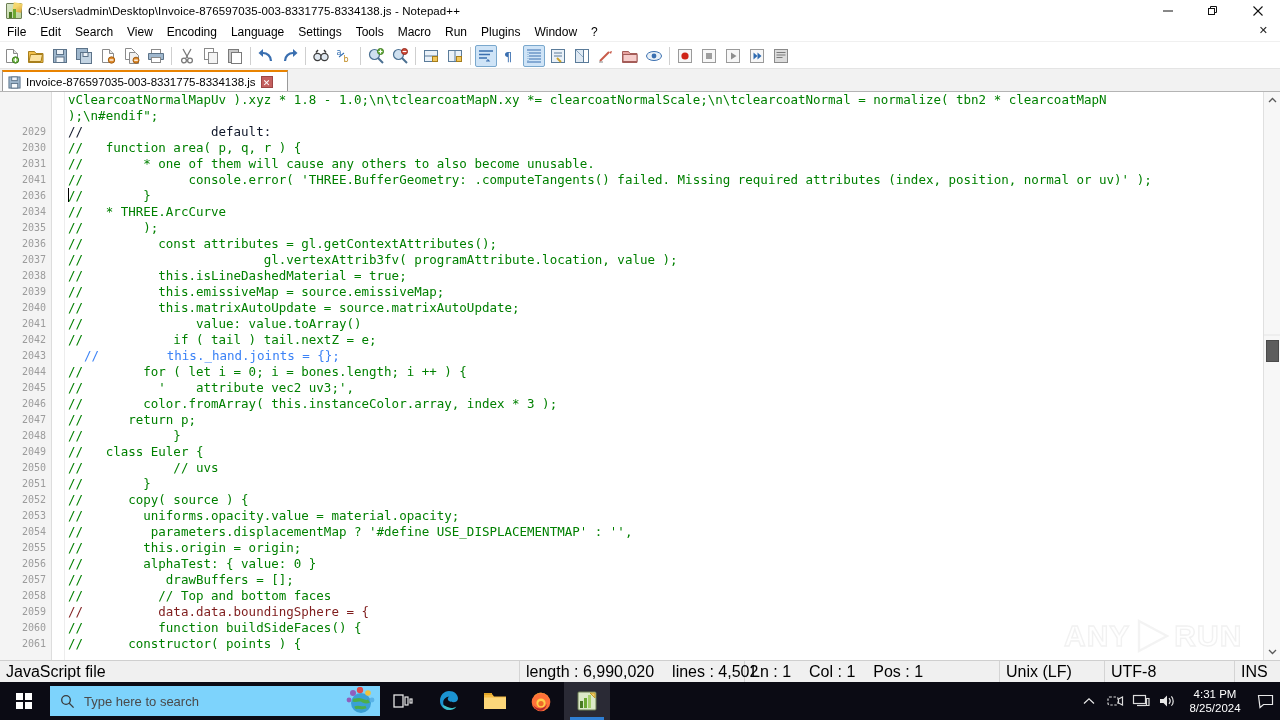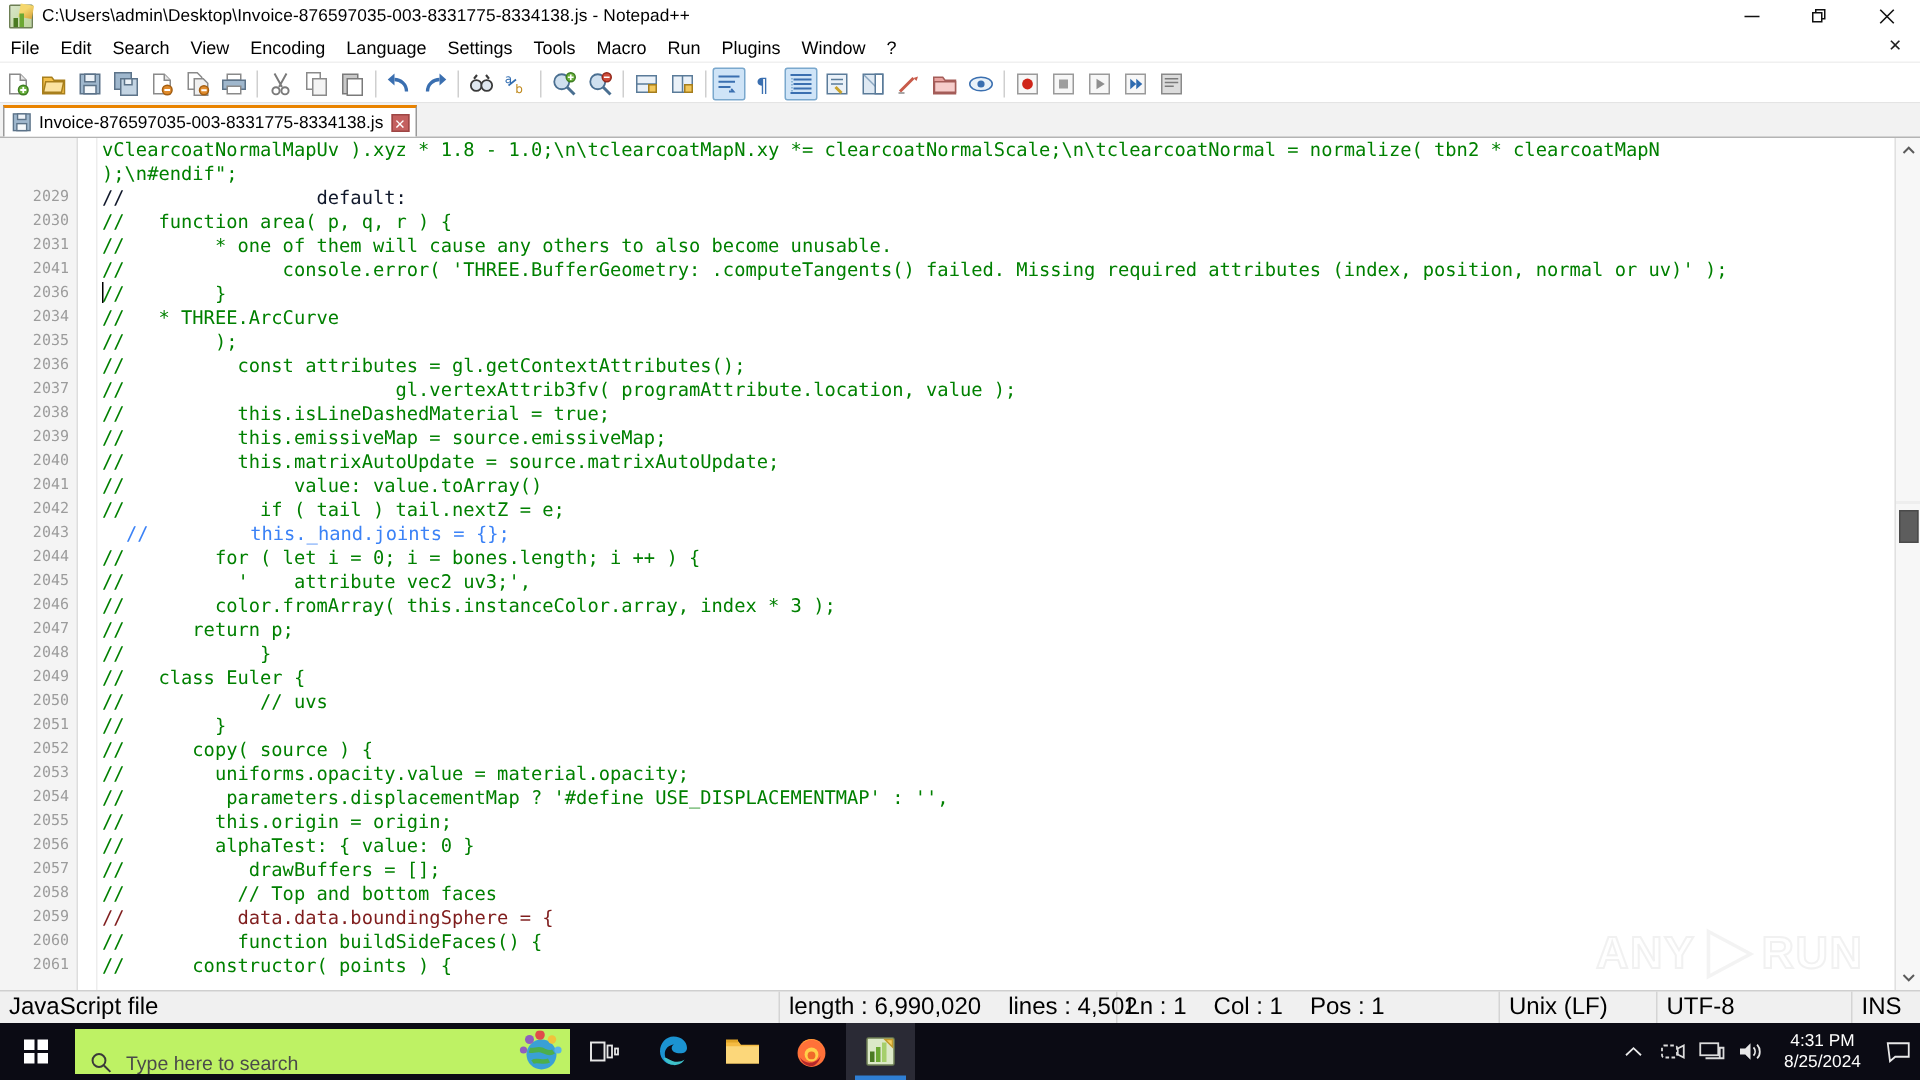--- a/index.html
+++ b/index.html
@@ -79,21 +79,21 @@
   .tbtn svg { display: block; }
 
   
   .tabbar {
     position: absolute; left: 0; top: 69px; width: 1280px; height: 23px;
     background: #f2f2f2; border-bottom: 1px solid #b4b4b4;
     display: flex; align-items: flex-end;
   }
   .tab {
     height: 21px; display: flex; align-items: center; gap: 5px;
-    padding: 0 4px 0 5px; background: #ffffff;
+    padding: 0 14px 0 5px; background: #ffffff;
     border: 1px solid #9a9a9a; border-bottom: none; margin-left: 2px;
     border-top: 2px solid #e98300;
     position: relative;
   }
   .tab-label { font-size: 11.5px; color: #000; white-space: nowrap; }
   .tab-save-icon { width: 13px; height: 13px; position: relative; }
   .tab-close {
     width: 12px; height: 12px; background: #c4605f; color: #fff;
     font-size: 9px; line-height: 12px; text-align: center;
     border: 1px solid #9e4645; font-family: "Liberation Sans", sans-serif;
@@ -190,22 +190,22 @@
     width: 48px; height: 38px; display: flex; align-items: center;
     justify-content: center;
   }
   .win-logo {
     width: 16px; height: 16px;
     display: grid; grid-template-columns: 7px 7px; grid-template-rows: 7px 7px;
     gap: 2px;
   }
   .win-logo i { background: #ffffff; display: block; }
   .searchbox {
-    width: 330px; height: 30px; background: #bef264; display: flex;
-    align-items: flex-end; position: relative; margin-left: 2px;
+    width: 330px; height: 30px; background: #7dd3fc; display: flex;
+    align-items: center; position: relative; margin-left: 2px;
   }
   .search-icon-wrap {
     width: 34px; display: flex; align-items: center; justify-content: center;
   }
   .search-text { font-size: 13px; color: #4a4a4a; }
   .globe {
     position: absolute; right: 4px; top: 1px; width: 32px; height: 28px;
   }
   .tb-icon {
     width: 46px; height: 38px; display: flex; align-items: center;

